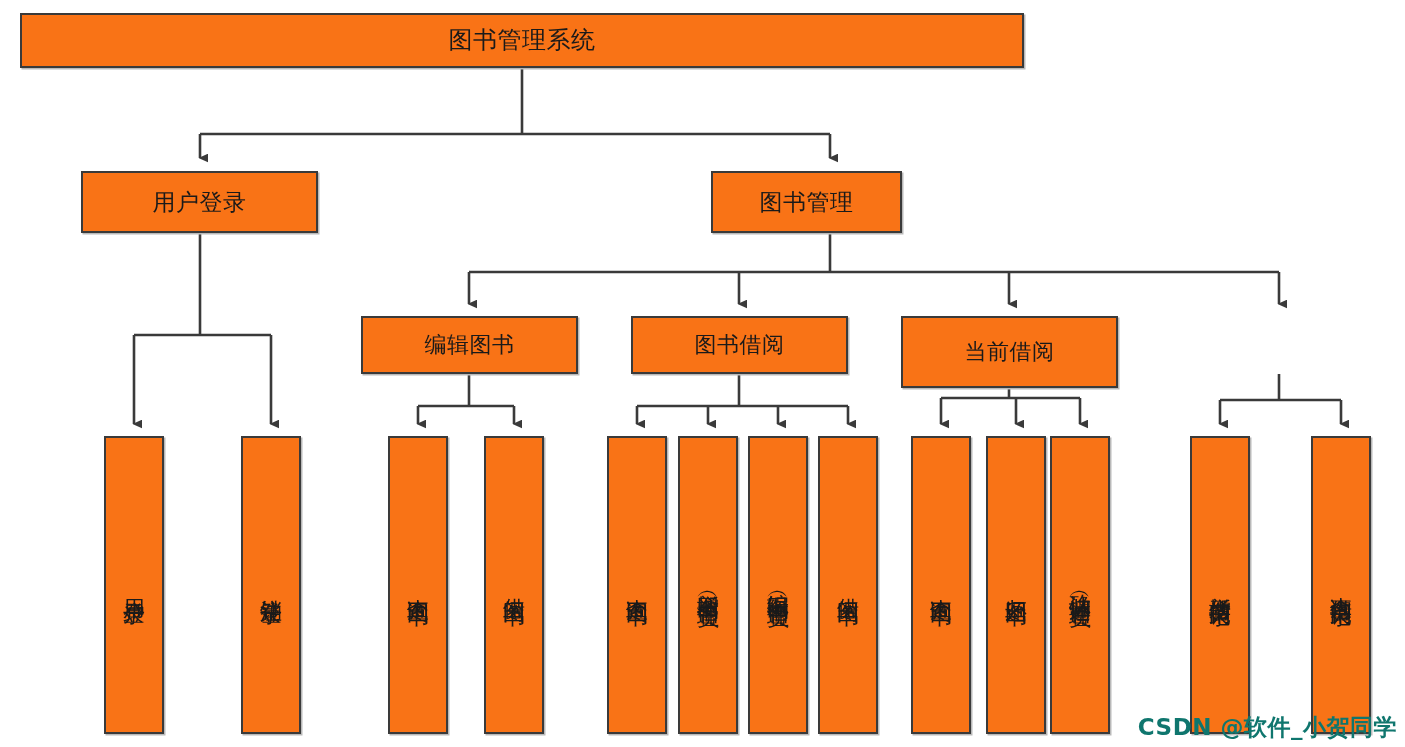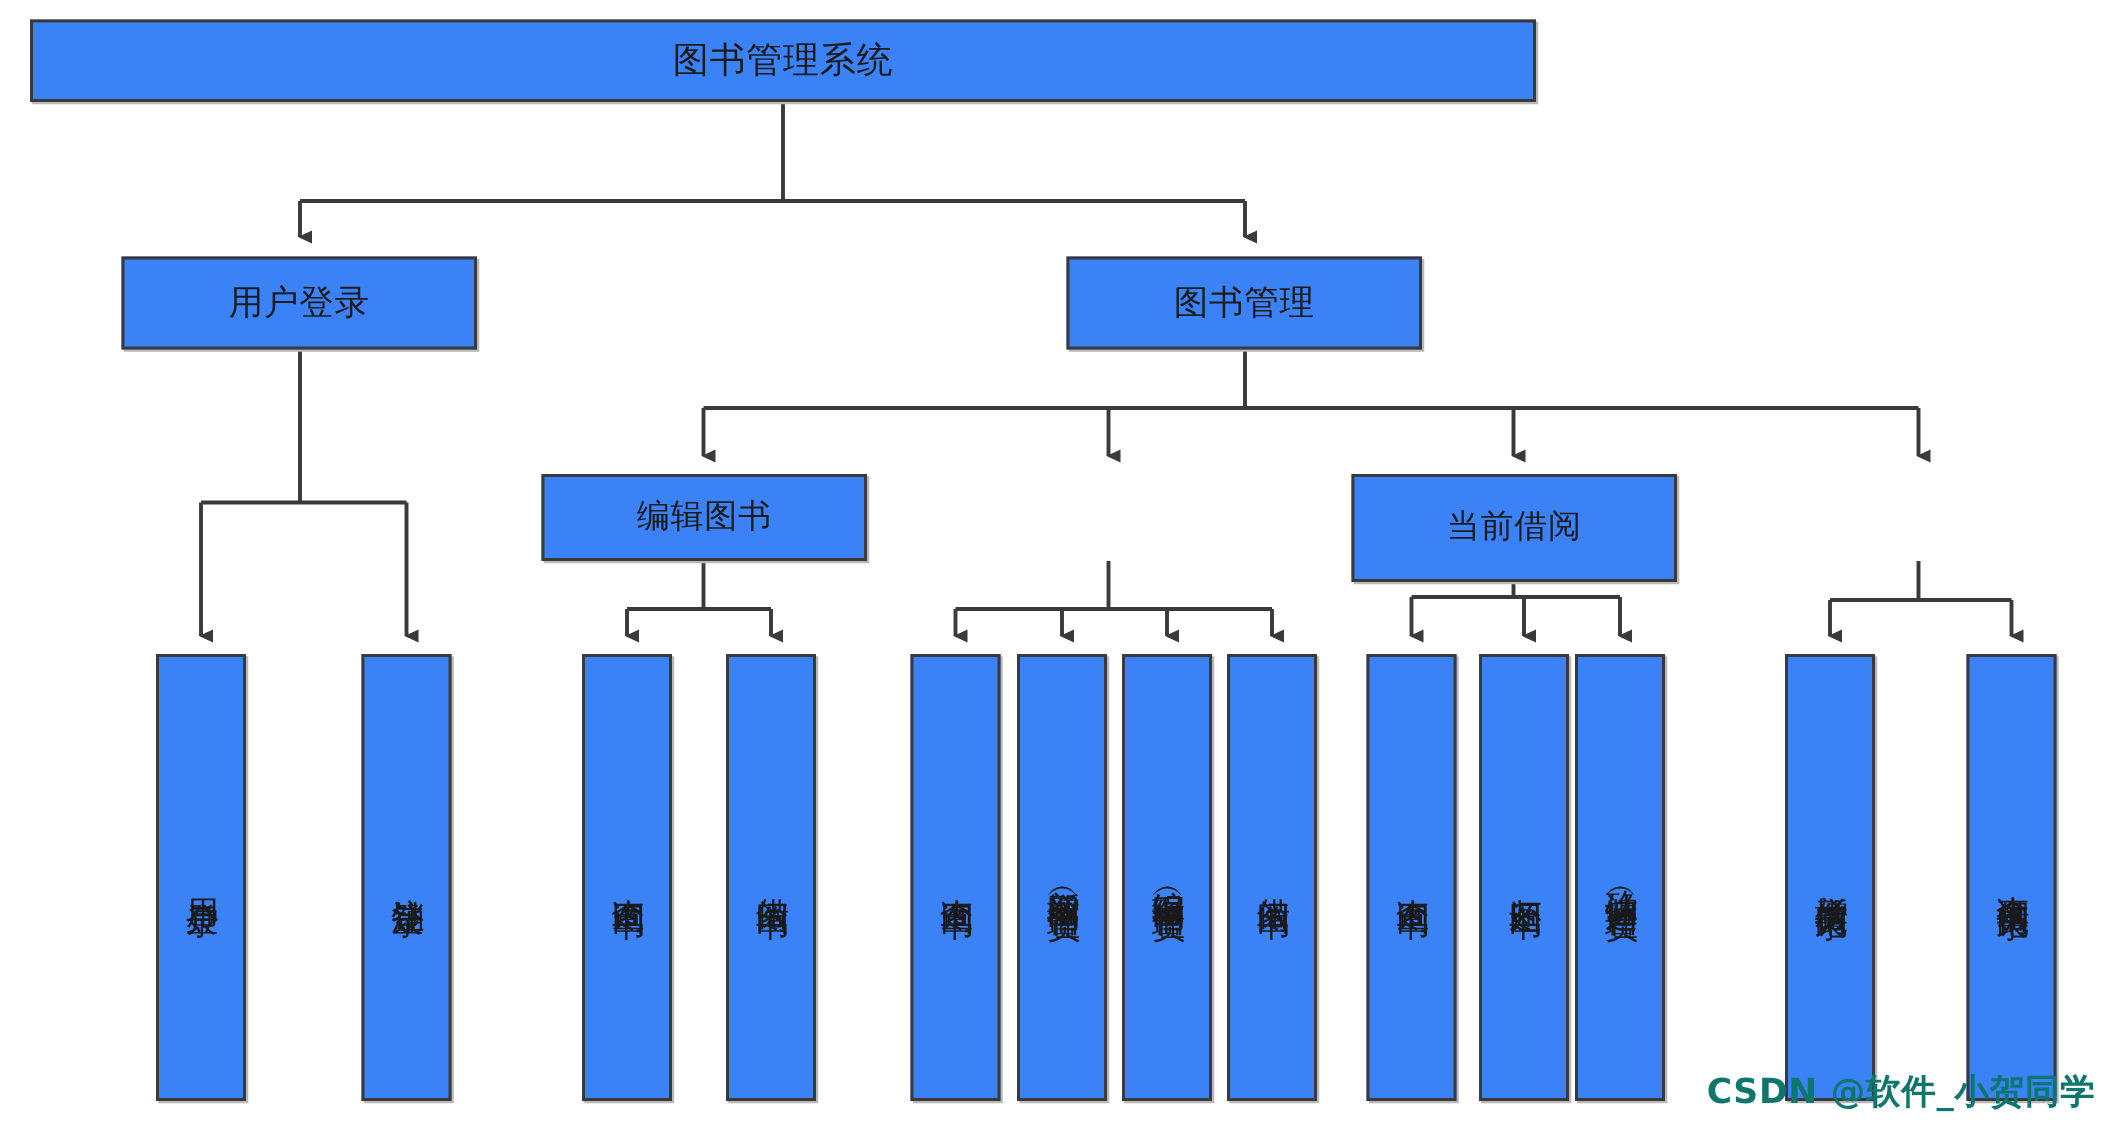--- a/index.html
+++ b/index.html
@@ -25,21 +25,21 @@
     position: absolute;
     left: 0;
     top: 0;
     width: 1405px;
     height: 747px;
     display: block;
   }
   .node-box {
     position: absolute;
     box-sizing: border-box;
-    background: #3b82f6;
+    background: #f97316;
     border: 2px solid #3a3a3a;
     box-shadow: 1.5px 1.5px 0 0 #b9b9b9;
     display: flex;
     align-items: center;
     justify-content: center;
     overflow: hidden;
   }
   .node-label-h {
     font-size: 23px;
     color: #1a1a1a;
@@ -134,27 +134,30 @@
     </g>
   </svg>
 
   <div class="node-box root" style="left:20px; top:13px; width:1004px; height:55px;">
     <span class="node-label-h">图书管理系统</span>
   </div>
 
   <div class="node-box lvl1" style="left:81px; top:171px; width:237px; height:62px;">
     <span class="node-label-h">用户登录</span>
   </div>
-  <div class="node-box lvl1" style="left:711px; top:171px; width:237px; height:62px;">
+  <div class="node-box lvl1" style="left:711px; top:171px; width:191px; height:62px;">
     <span class="node-label-h">图书管理</span>
   </div>
 
   <div class="node-box lvl2" style="left:361px; top:316px; width:217px; height:58px;">
     <span class="node-label-h">编辑图书</span>
   </div>
+  <div class="node-box lvl2" style="left:631px; top:316px; width:217px; height:58px;">
+    <span class="node-label-h">图书借阅</span>
+  </div>
   <div class="node-box lvl2" style="left:901px; top:316px; width:217px; height:72px;">
     <span class="node-label-h">当前借阅</span>
   </div>
 
   <div class="node-box leaf" style="left:104px; top:436px; width:60px; height:298px;">
     <span class="node-label-v">用户登录</span>
   </div>
   <div class="node-box leaf" style="left:241px; top:436px; width:60px; height:298px;">
     <span class="node-label-v">注销登录</span>
   </div>

